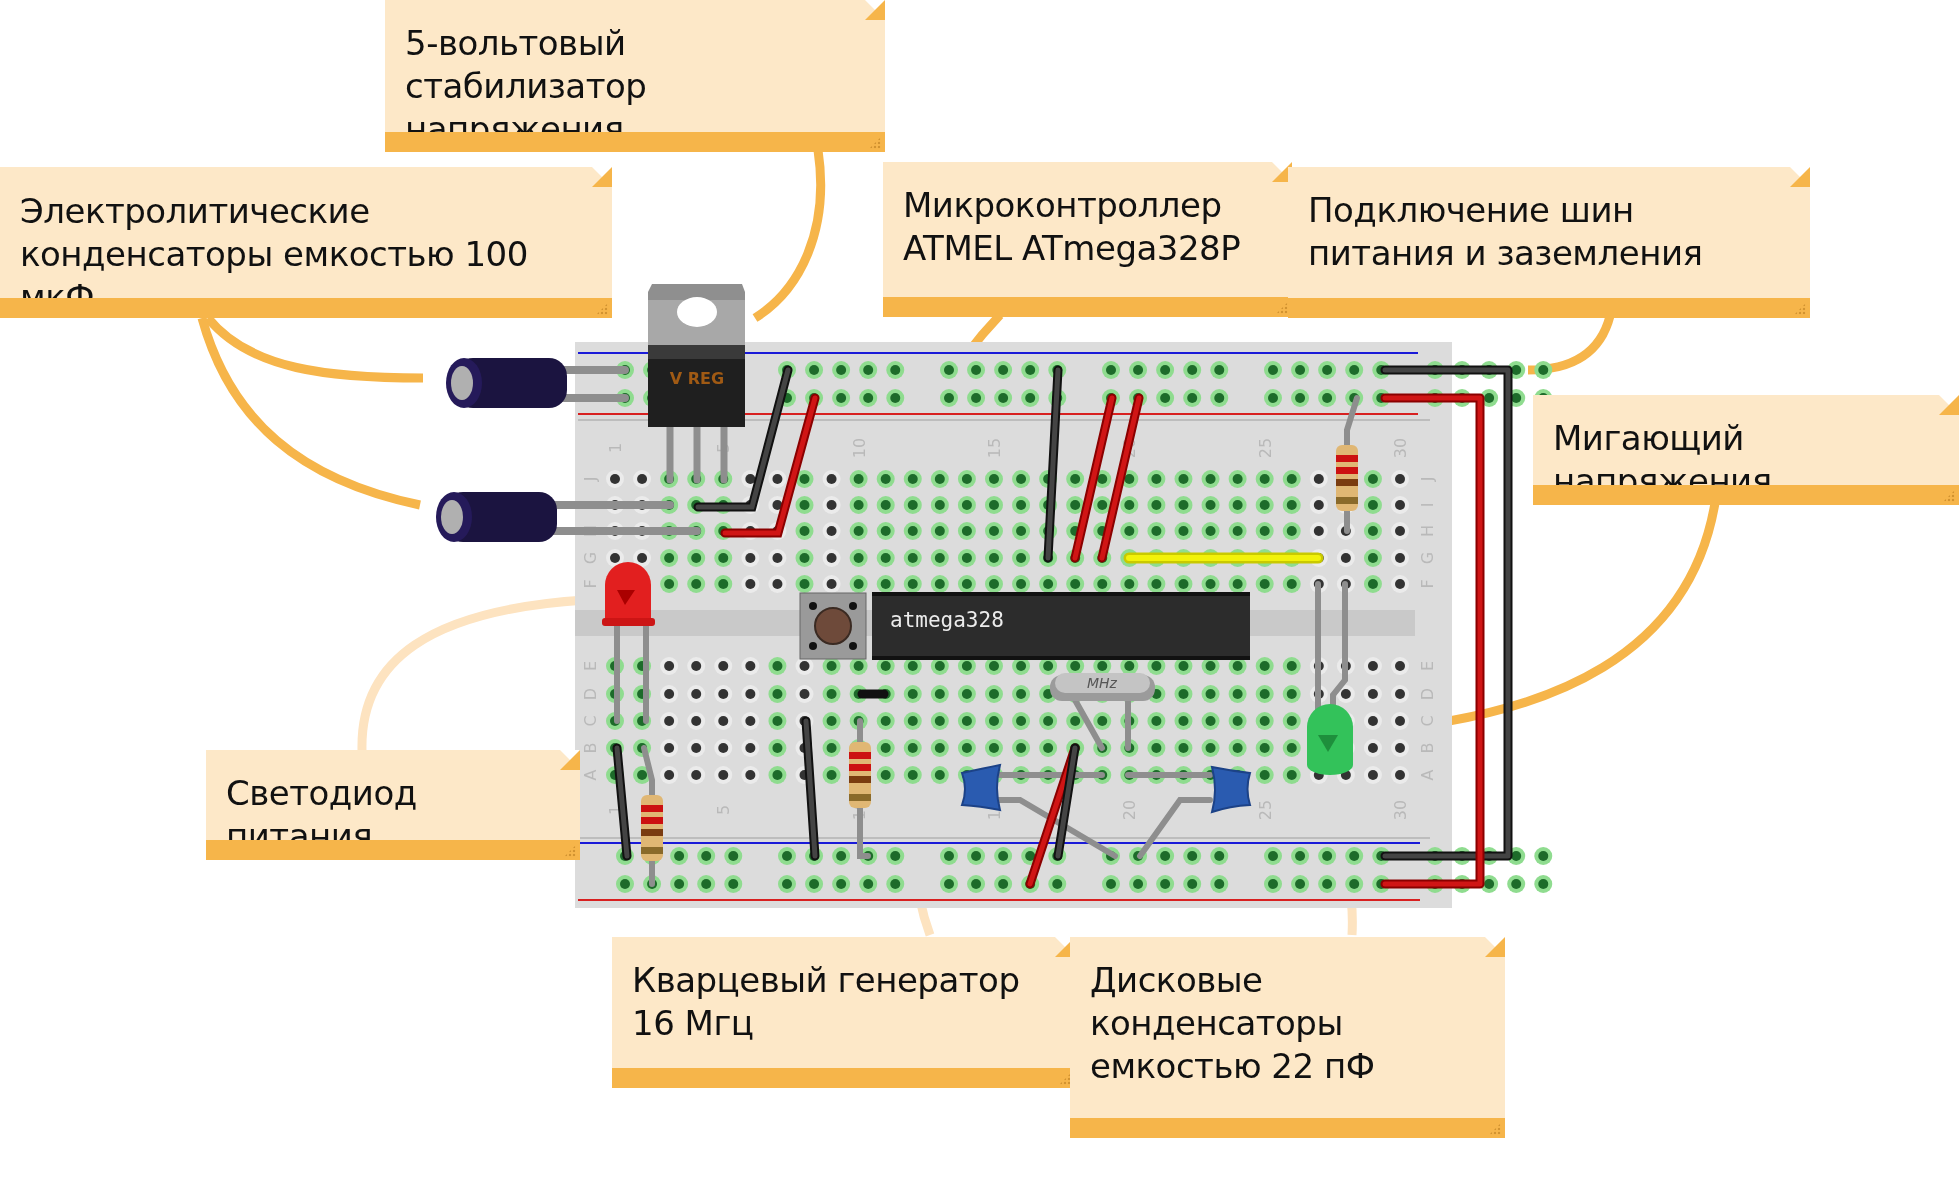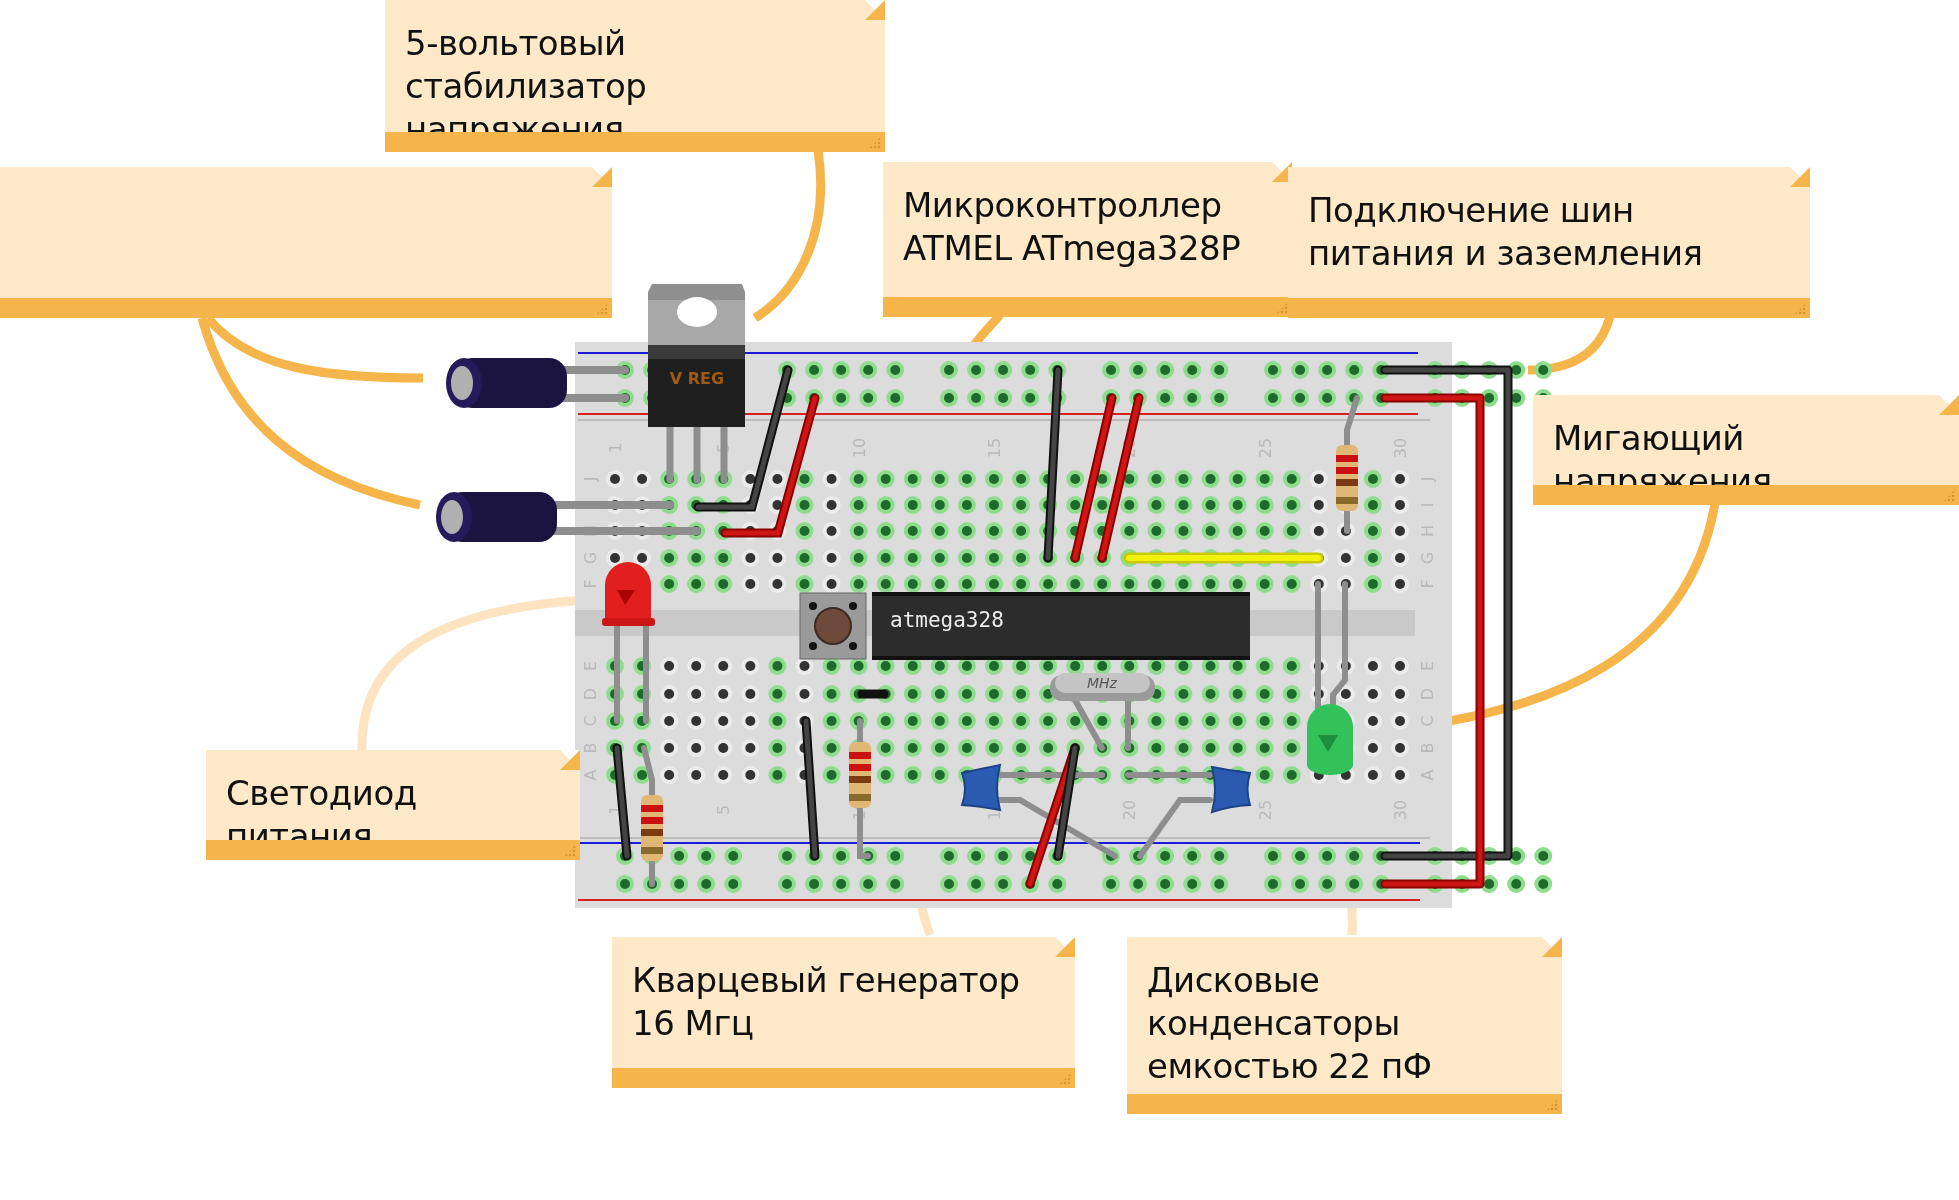--- a/index.html
+++ b/index.html
@@ -1907,20 +1907,22 @@
 <div class="note" style="left:385px;top:0;width:500px;height:152px;">
   <div class="text" style="top:22px;">5-вольтовый стабилизатор
 напряжения</div>
   <div class="fold"></div>
     <div class="fold2"></div>
   <div class="bar"></div>
     <div class="grip"></div>
 </div>
 
 <div class="note" style="left:0;top:167px;width:612px;height:151px;">
+  <div class="text" style="top:23px;">Электролитические
+конденсаторы емкостью 100 мкФ</div>
   <div class="fold"></div>
     <div class="fold2"></div>
   <div class="bar"></div>
     <div class="grip"></div>
 </div>
 
 <div class="note" style="left:883px;top:162px;width:409px;height:155px;">
   <div class="text" style="top:22px;">Микроконтроллер
 ATMEL ATmega328P</div>
   <div class="fold"></div>
@@ -1956,21 +1958,21 @@
 
 <div class="note" style="left:612px;top:937px;width:463px;height:151px;">
   <div class="text" style="top:22px;">Кварцевый генератор
 16 Мгц</div>
   <div class="fold"></div>
     <div class="fold2"></div>
   <div class="bar"></div>
     <div class="grip"></div>
 </div>
 
-<div class="note" style="left:1127px;top:937px;width:435px;height:177px;">
+<div class="note" style="left:1070px;top:937px;width:435px;height:201px;">
   <div class="text" style="top:22px;">Дисковые
 конденсаторы
 емкостью 22 пФ</div>
   <div class="fold"></div>
     <div class="fold2"></div>
   <div class="bar"></div>
     <div class="grip"></div>
 </div>
 
 </body></html>

